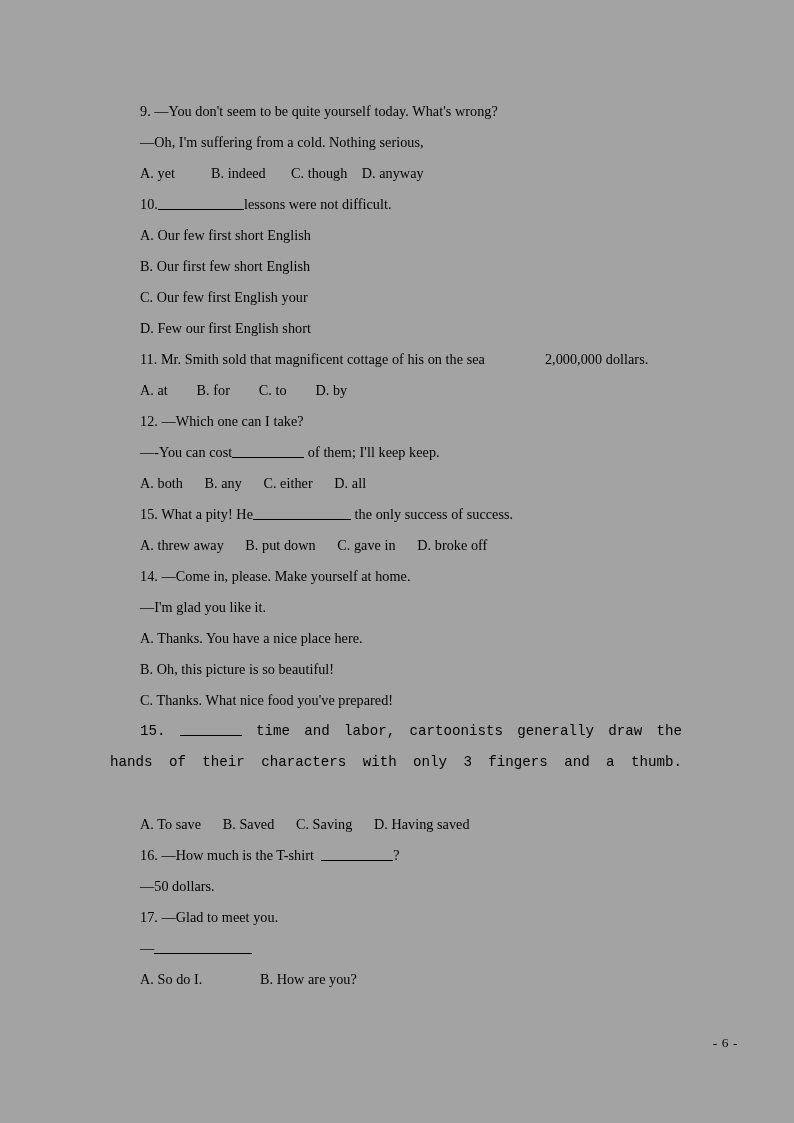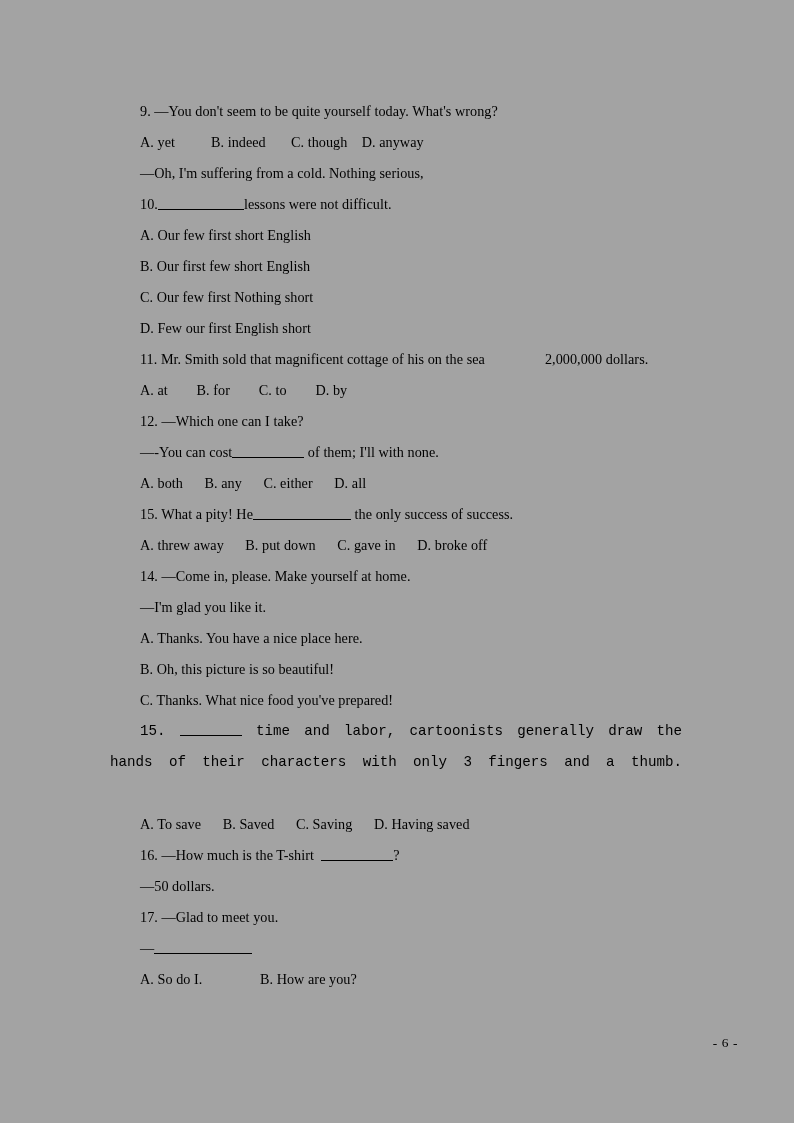--- a/index.html
+++ b/index.html
@@ -80,34 +80,34 @@
     white-space: pre;
   }
 </style>
 </head>
 <body>
 
 <div class="page">
   <div class="content">
 
     <div class="line indent">9. —You don't seem to be quite yourself today. What's wrong?</div>
+    <div class="line indent">—Oh, I'm suffering from a cold. Nothing serious,</div>
     <div class="line indent">A. yet          B. indeed       C. though    D. anyway</div>
-    <div class="line indent">—Oh, I'm suffering from a cold. Nothing serious,</div>
 
     <div class="line indent"><span>10.</span><span class="blank blank-lg"></span><span>lessons were not difficult.</span></div>
     <div class="line indent">A. Our few first short English</div>
     <div class="line indent">B. Our first few short English</div>
-    <div class="line indent">C. Our few first Nothing short</div>
+    <div class="line indent">C. Our few first English your</div>
     <div class="line indent">D. Few our first English short</div>
 
     <div class="line indent"><span>11. Mr. Smith sold that magnificent cottage of his on the sea</span><span class="gap-plain"></span><span>2,000,000 dollars.</span></div>
     <div class="line indent">A. at        B. for        C. to        D. by</div>
 
     <div class="line indent">12. —Which one can I take?</div>
-    <div class="line indent"><span>—-You can cost</span><span class="blank blank-md"></span><span> of them; I'll with none.</span></div>
+    <div class="line indent"><span>—-You can cost</span><span class="blank blank-md"></span><span> of them; I'll keep keep.</span></div>
     <div class="line indent">A. both      B. any      C. either      D. all</div>
 
     <div class="line indent"><span>15. What a pity! He</span><span class="blank blank-xl"></span><span> the only success of success.</span></div>
     <div class="line indent">A. threw away      B. put down      C. gave in      D. broke off</div>
 
     <div class="line indent">14. —Come in, please. Make yourself at home.</div>
     <div class="line indent">—I'm glad you like it.</div>
     <div class="line indent">A. Thanks. You have a nice place here.</div>
     <div class="line indent">B. Oh, this picture is so beautiful!</div>
     <div class="line indent">C. Thanks. What nice food you've prepared!</div>

